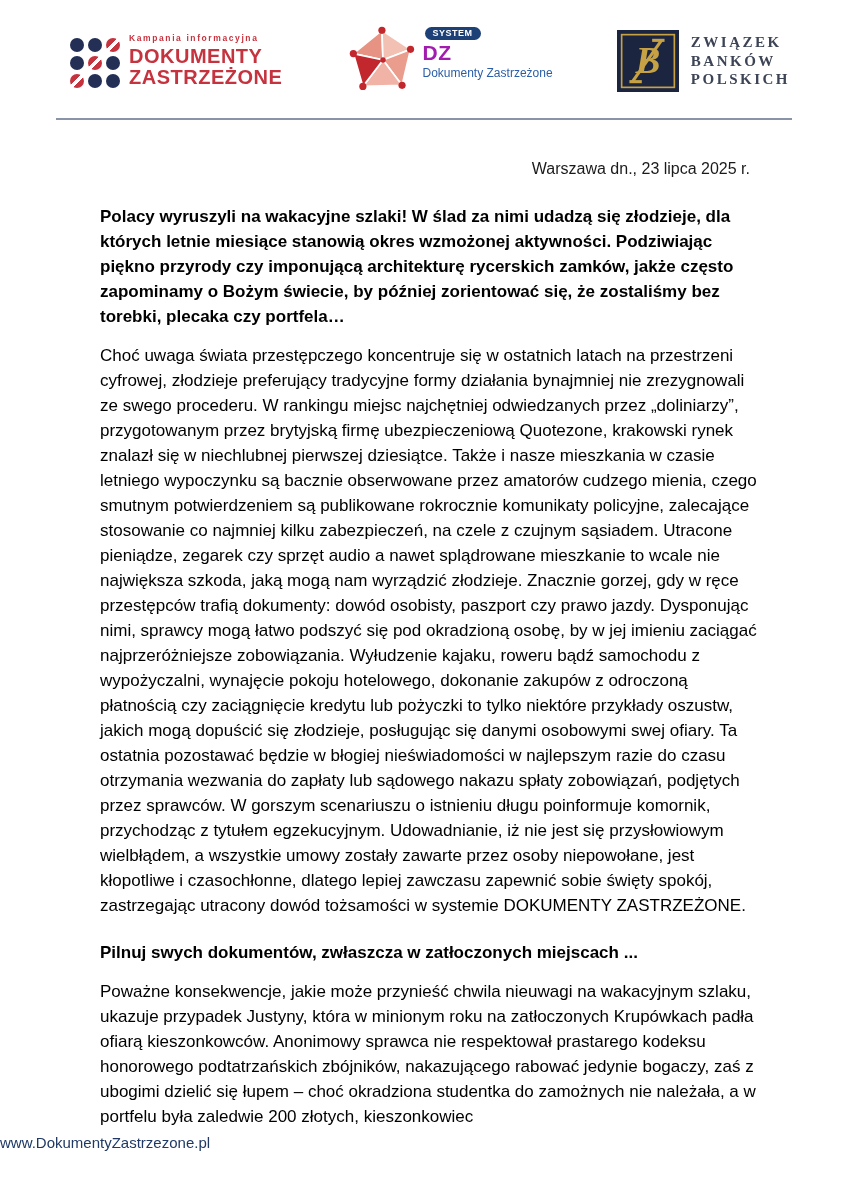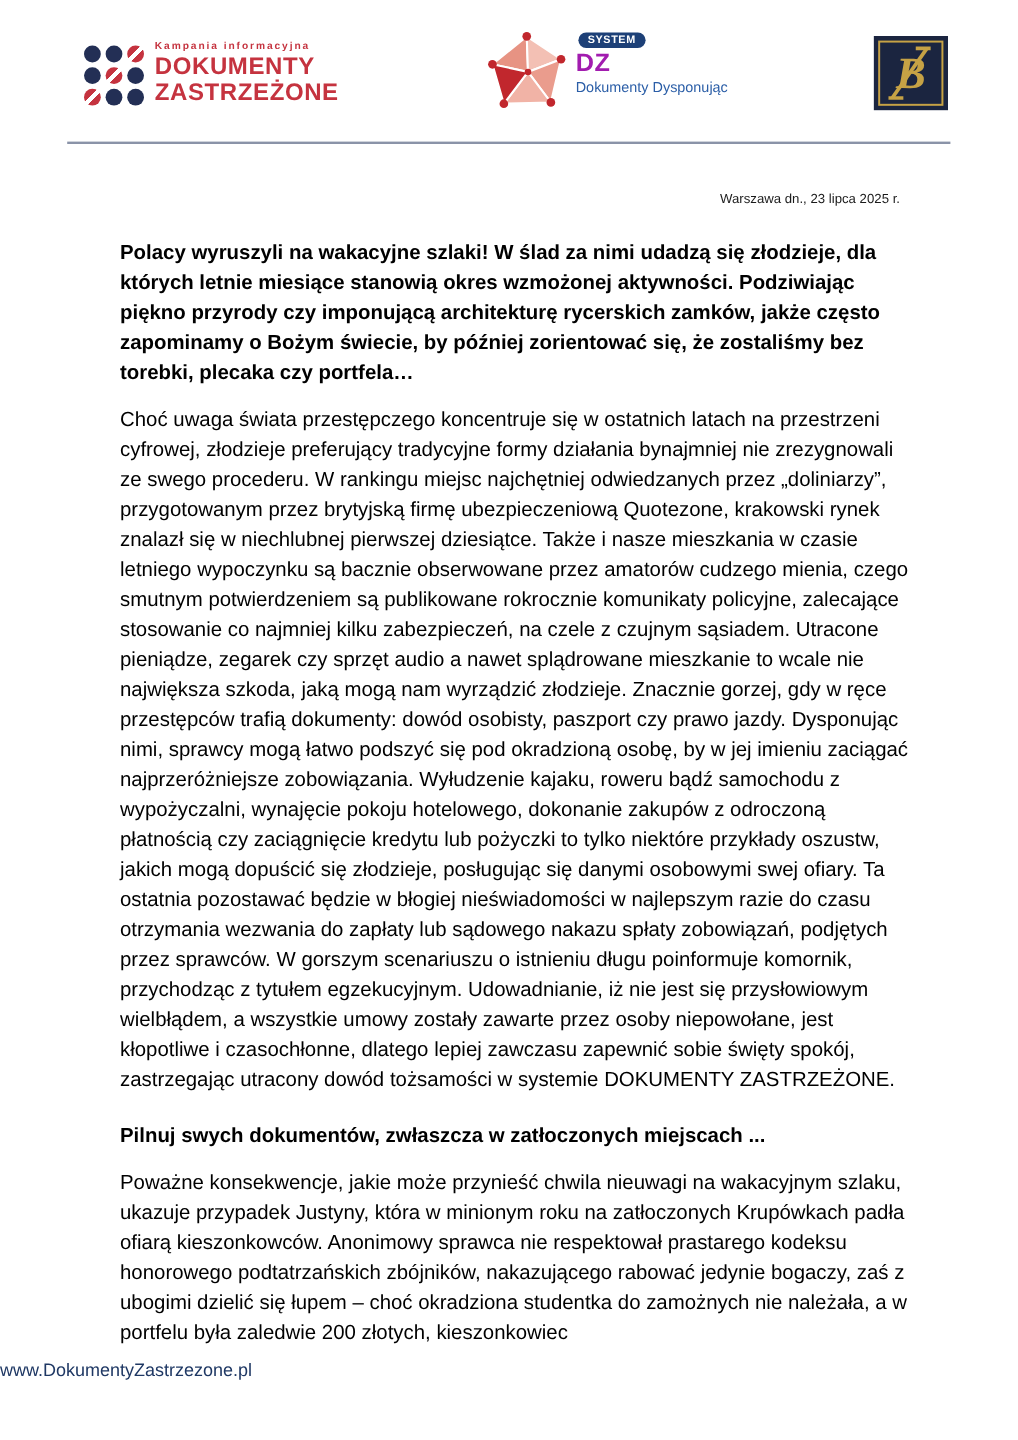--- a/index.html
+++ b/index.html
@@ -40,21 +40,21 @@
   .logo-zbp{display:flex;align-items:center;gap:12px;}
   .zbp-text{display:flex;flex-direction:column;line-height:1.25;}
   .zbp-line{
     font-family:"Liberation Serif","DejaVu Serif",serif;
     font-size:15px;letter-spacing:2.5px;color:#3d4455;font-weight:600;
   }
   
   .header-rule{border:none;border-top:2px solid #8a93a8;margin:18px 56px 0 56px;}
   
   .dateline{
-    text-align:right;margin:40px 98px 0 0;font-size:11px;color:#1a1a1a;
+    text-align:right;margin:40px 98px 0 0;font-size:16px;color:#1a1a1a;
   }
   .content{padding:0 88px 0 100px;}
   .doc-title{
     margin:52px 0 0 0;font-size:22.5px;font-weight:bold;color:#1f4e79;letter-spacing:0.1px;
   }
   .lead{
     margin:26px 0 0 0;font-size:17px;line-height:25px;font-weight:bold;color:#000;
   }
   .para{
     margin:14px 0 0 0;font-size:17px;line-height:25px;color:#000;
@@ -110,33 +110,38 @@
           <circle cx="60" cy="23" r="3.4"></circle>
           <circle cx="52" cy="57" r="3.4"></circle>
           <circle cx="15" cy="58" r="3.4"></circle>
           <circle cx="6" cy="27" r="3.4"></circle>
           <circle cx="34" cy="33" r="2.6"></circle>
         </g>
       </svg>
       <div class="dz-col">
         <span class="dz-badge">SYSTEM</span>
         <span class="dz-abbr">DZ</span>
-        <span class="dz-sub">Dokumenty Dysponując</span>
+        <span class="dz-sub">Dokumenty Zastrzeżone</span>
       </div>
     </div>
 
     <div class="logo-zbp">
       <svg width="62" height="62" viewBox="0 0 60 60">
         <rect x="0" y="0" width="60" height="60" fill="#1b2540"></rect>
         <rect x="4.5" y="4.5" width="51" height="51" fill="none" stroke="#c6a245" stroke-width="1.6"></rect>
         <line x1="43" y1="10" x2="15" y2="50" stroke="#c6a245" stroke-width="3"></line>
         <line x1="34" y1="10" x2="46" y2="10" stroke="#c6a245" stroke-width="3"></line>
         <line x1="12" y1="50" x2="24" y2="50" stroke="#c6a245" stroke-width="3"></line>
         <text x="30" y="42" text-anchor="middle" font-family="Liberation Serif, DejaVu Serif, serif" font-size="36" font-style="italic" font-weight="bold" fill="#c6a245">B</text>
       </svg>
+      <div class="zbp-text">
+        <span class="zbp-line">ZWIĄZEK</span>
+        <span class="zbp-line">BANKÓW</span>
+        <span class="zbp-line">POLSKICH</span>
+      </div>
     </div>
 
   </div>
 
   <hr class="header-rule">
 
   <div class="dateline">Warszawa dn., 23 lipca 2025 r.</div>
 
   <div class="content">
     <p class="lead">Polacy wyruszyli na wakacyjne szlaki! W ślad za nimi udadzą się złodzieje, dla których letnie miesiące stanowią okres wzmożonej aktywności. Podziwiając piękno przyrody czy imponującą architekturę rycerskich zamków, jakże często zapominamy o Bożym świecie, by później zorientować się, że zostaliśmy bez torebki, plecaka czy portfela…</p>

